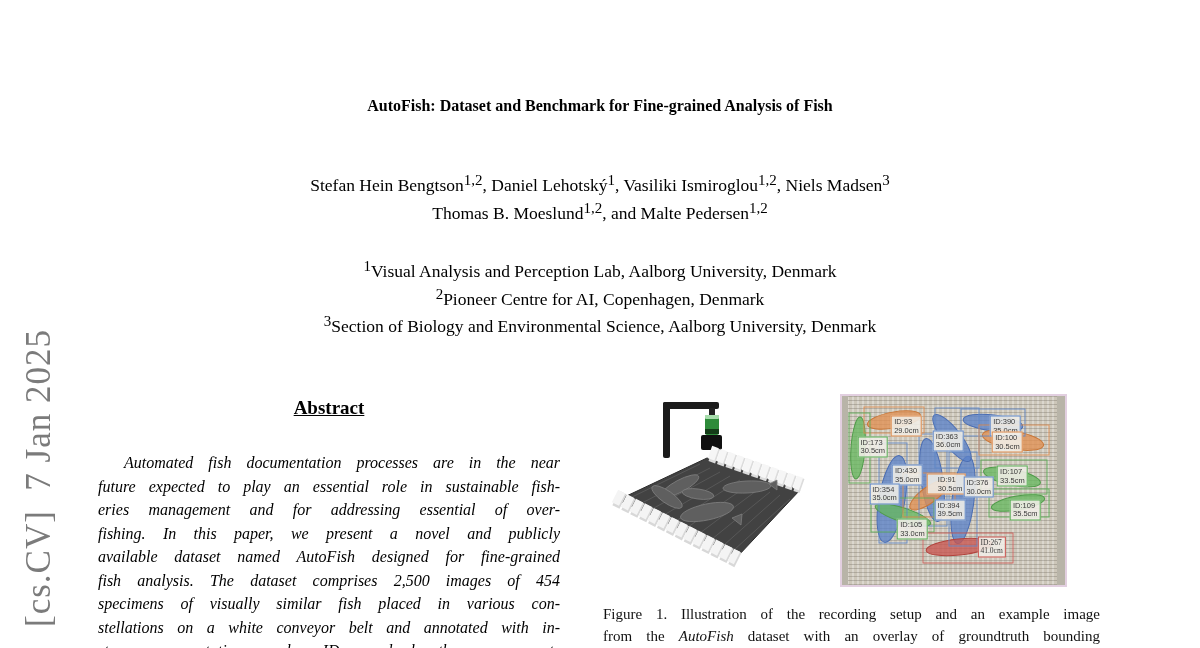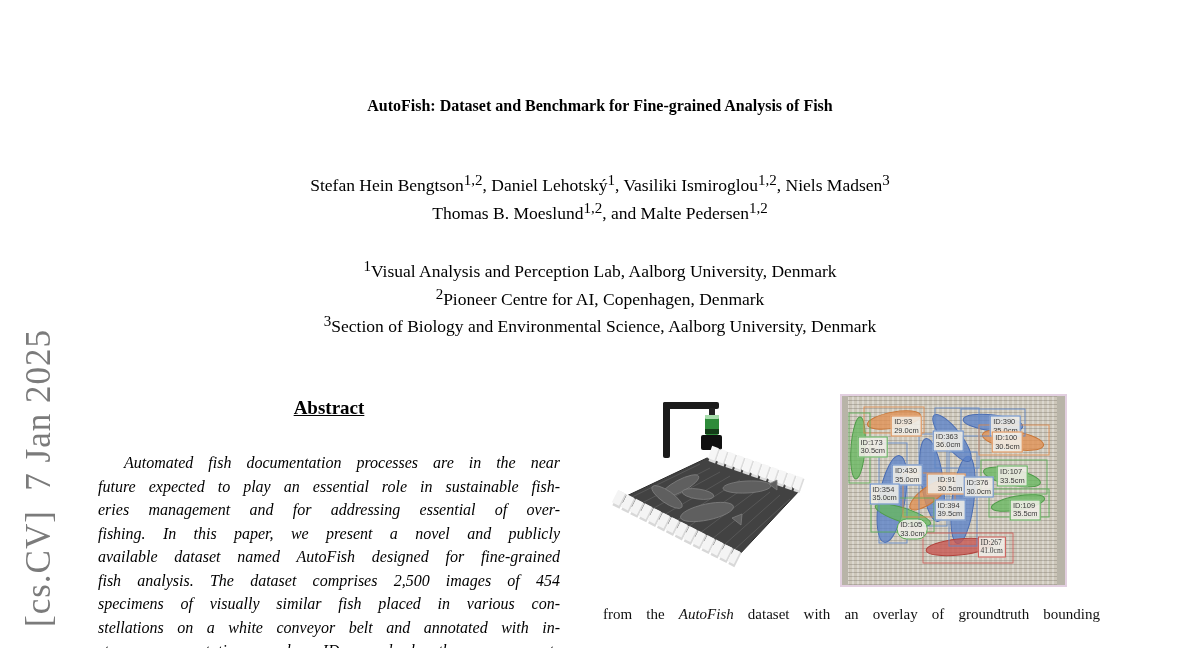--- a/index.html
+++ b/index.html
@@ -206,30 +206,31 @@
             <div>35.0cm</div>
           </div>
           <div class="anno" style="left: 48.4%; top: 60.1%; border-color: rgb(95, 135, 201);">
             <div>ID:394</div>
             <div>39.5cm</div>
           </div>
           <div class="anno" style="left: 82.2%; top: 60.1%; border-color: rgb(88, 174, 84);">
             <div>ID:109</div>
             <div>35.5cm</div>
           </div>
-          <div class="anno" style="left: 31.6%; top: 70.5%; border-color: rgb(88, 174, 84); border-radius: 10px;">
+          <div class="anno" style="left: 31.6%; top: 70.5%; border-color: rgb(88, 174, 84);">
             <div>ID:105</div>
             <div>33.0cm</div>
           </div>
           <div class="anno" style="left: 67.1%; top: 79.8%; border-color: rgb(200, 82, 77); font-family: Liberation Serif, serif;">
             <div>ID:267</div>
             <div>41.0cm</div>
           </div>
         </div>
     </div>
 
   </div>
 
   <div class="caption">
+      <div class="cap-line"><span>Figure 1. Illustration of the recording setup and an example image</span></div>
       <div class="cap-line"><span>from the </span><em>AutoFish</em><span> dataset with an overlay of groundtruth bounding</span></div>
     </div>
 
 </div>
 
 </body></html>

